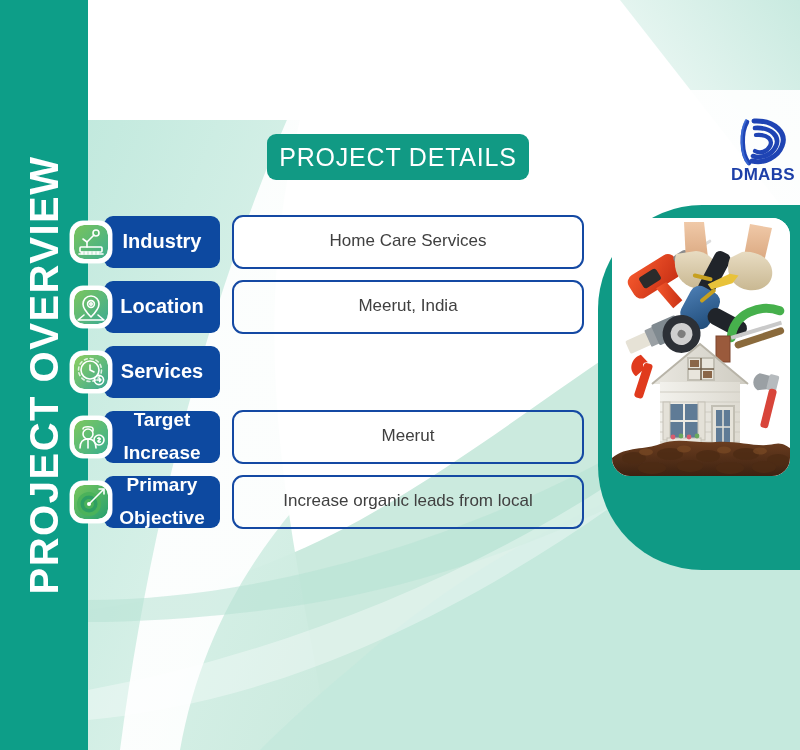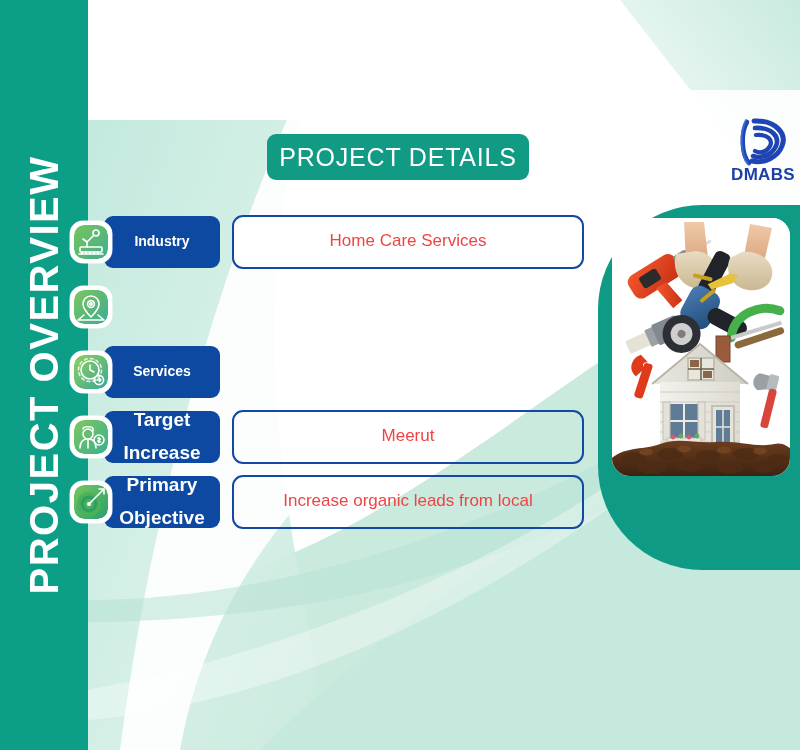--- a/index.html
+++ b/index.html
@@ -113,42 +113,42 @@
   }
   .row-label {
     position: absolute;
     left: 104px;
     width: 116px;
     height: 52px;
     background: #0d49a0;
     border-radius: 9px;
     color: #ffffff;
     font-weight: bold;
-    font-size: 14px;
+    font-size: 20px;
     display: flex;
     flex-direction: column;
     align-items: center;
     justify-content: center;
     line-height: 1.08;
     text-align: center;
     z-index: 2;
   }
   .row-label.two-line { font-size: 19px; gap: 12px; }
   .row-value {
     position: absolute;
     left: 232px;
     width: 352px;
     height: 54px;
     border: 2px solid #1449a3;
     border-radius: 11px;
     display: flex;
     align-items: center;
     justify-content: center;
     text-align: center;
-    color: #ef4444;
+    color: #404040;
     font-size: 17px;
     line-height: 1.22;
     padding: 0 16px;
     background: transparent;
     z-index: 2;
   }
   .row-value.white-fill { background: #ffffff; }
 
   
   .photo-panel {
@@ -456,20 +456,22 @@
             </defs>
           <rect x="0" y="0" width="34" height="34" rx="10" fill="url(#g2)"></rect>
           <g fill="none" stroke="#ffffff" stroke-width="1.6" stroke-linecap="round" stroke-linejoin="round">
             <path d="M17 6 C 12 6, 9 10, 9 14 C 9 19, 17 27, 17 27 C 17 27, 25 19, 25 14 C 25 10, 22 6, 17 6 Z"></path>
             <circle cx="17" cy="14" r="3.4"></circle>
             <circle cx="17" cy="14" r="1.2"></circle>
             <path d="M10 25 L4 30 L30 30 L24 25"></path>
           </g>
         </svg>
       </div>
+      <div class="row-label">Location</div>
+      <div class="row-value">Meerut, India</div>
     </div>
 
     <div class="row">
       <div class="row-icon">
         <svg class="glyph" viewBox="0 0 34 34" xmlns="http://www.w3.org/2000/svg">
           <defs>
               <linearGradient id="g3" x1="0" y1="0" x2="1" y2="1">
             <stop offset="0%" stop-color="#8fcf5f"></stop>
                 <stop offset="100%" stop-color="#3aa894"></stop>
               </linearGradient>

